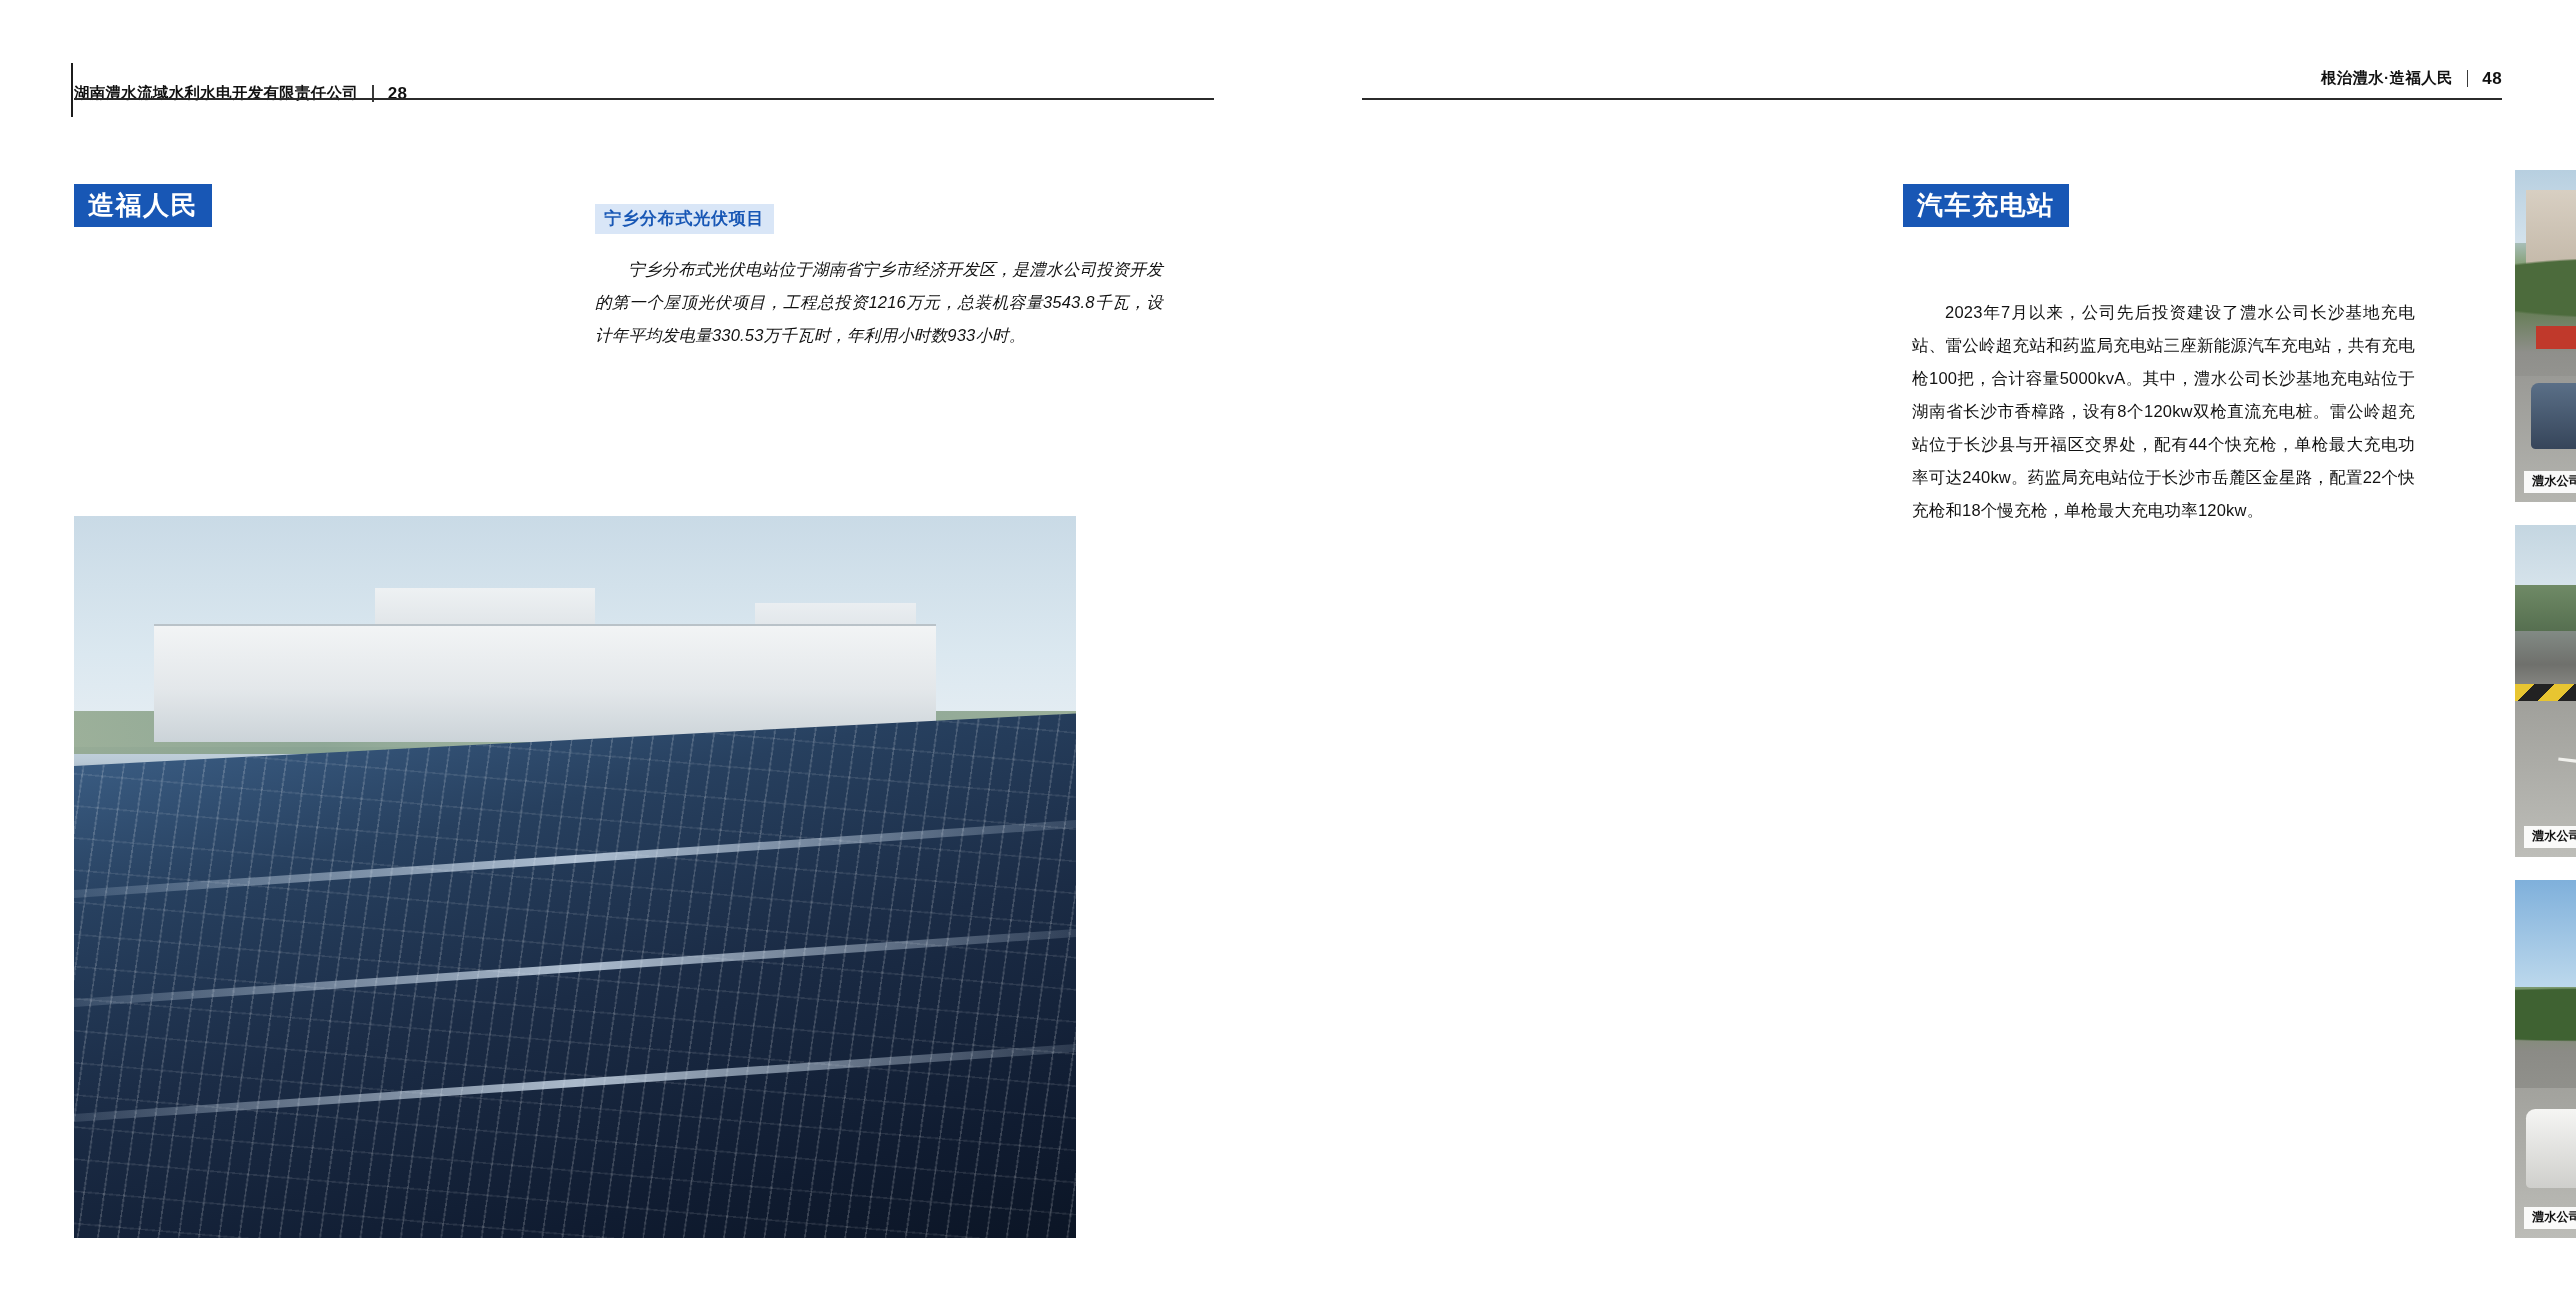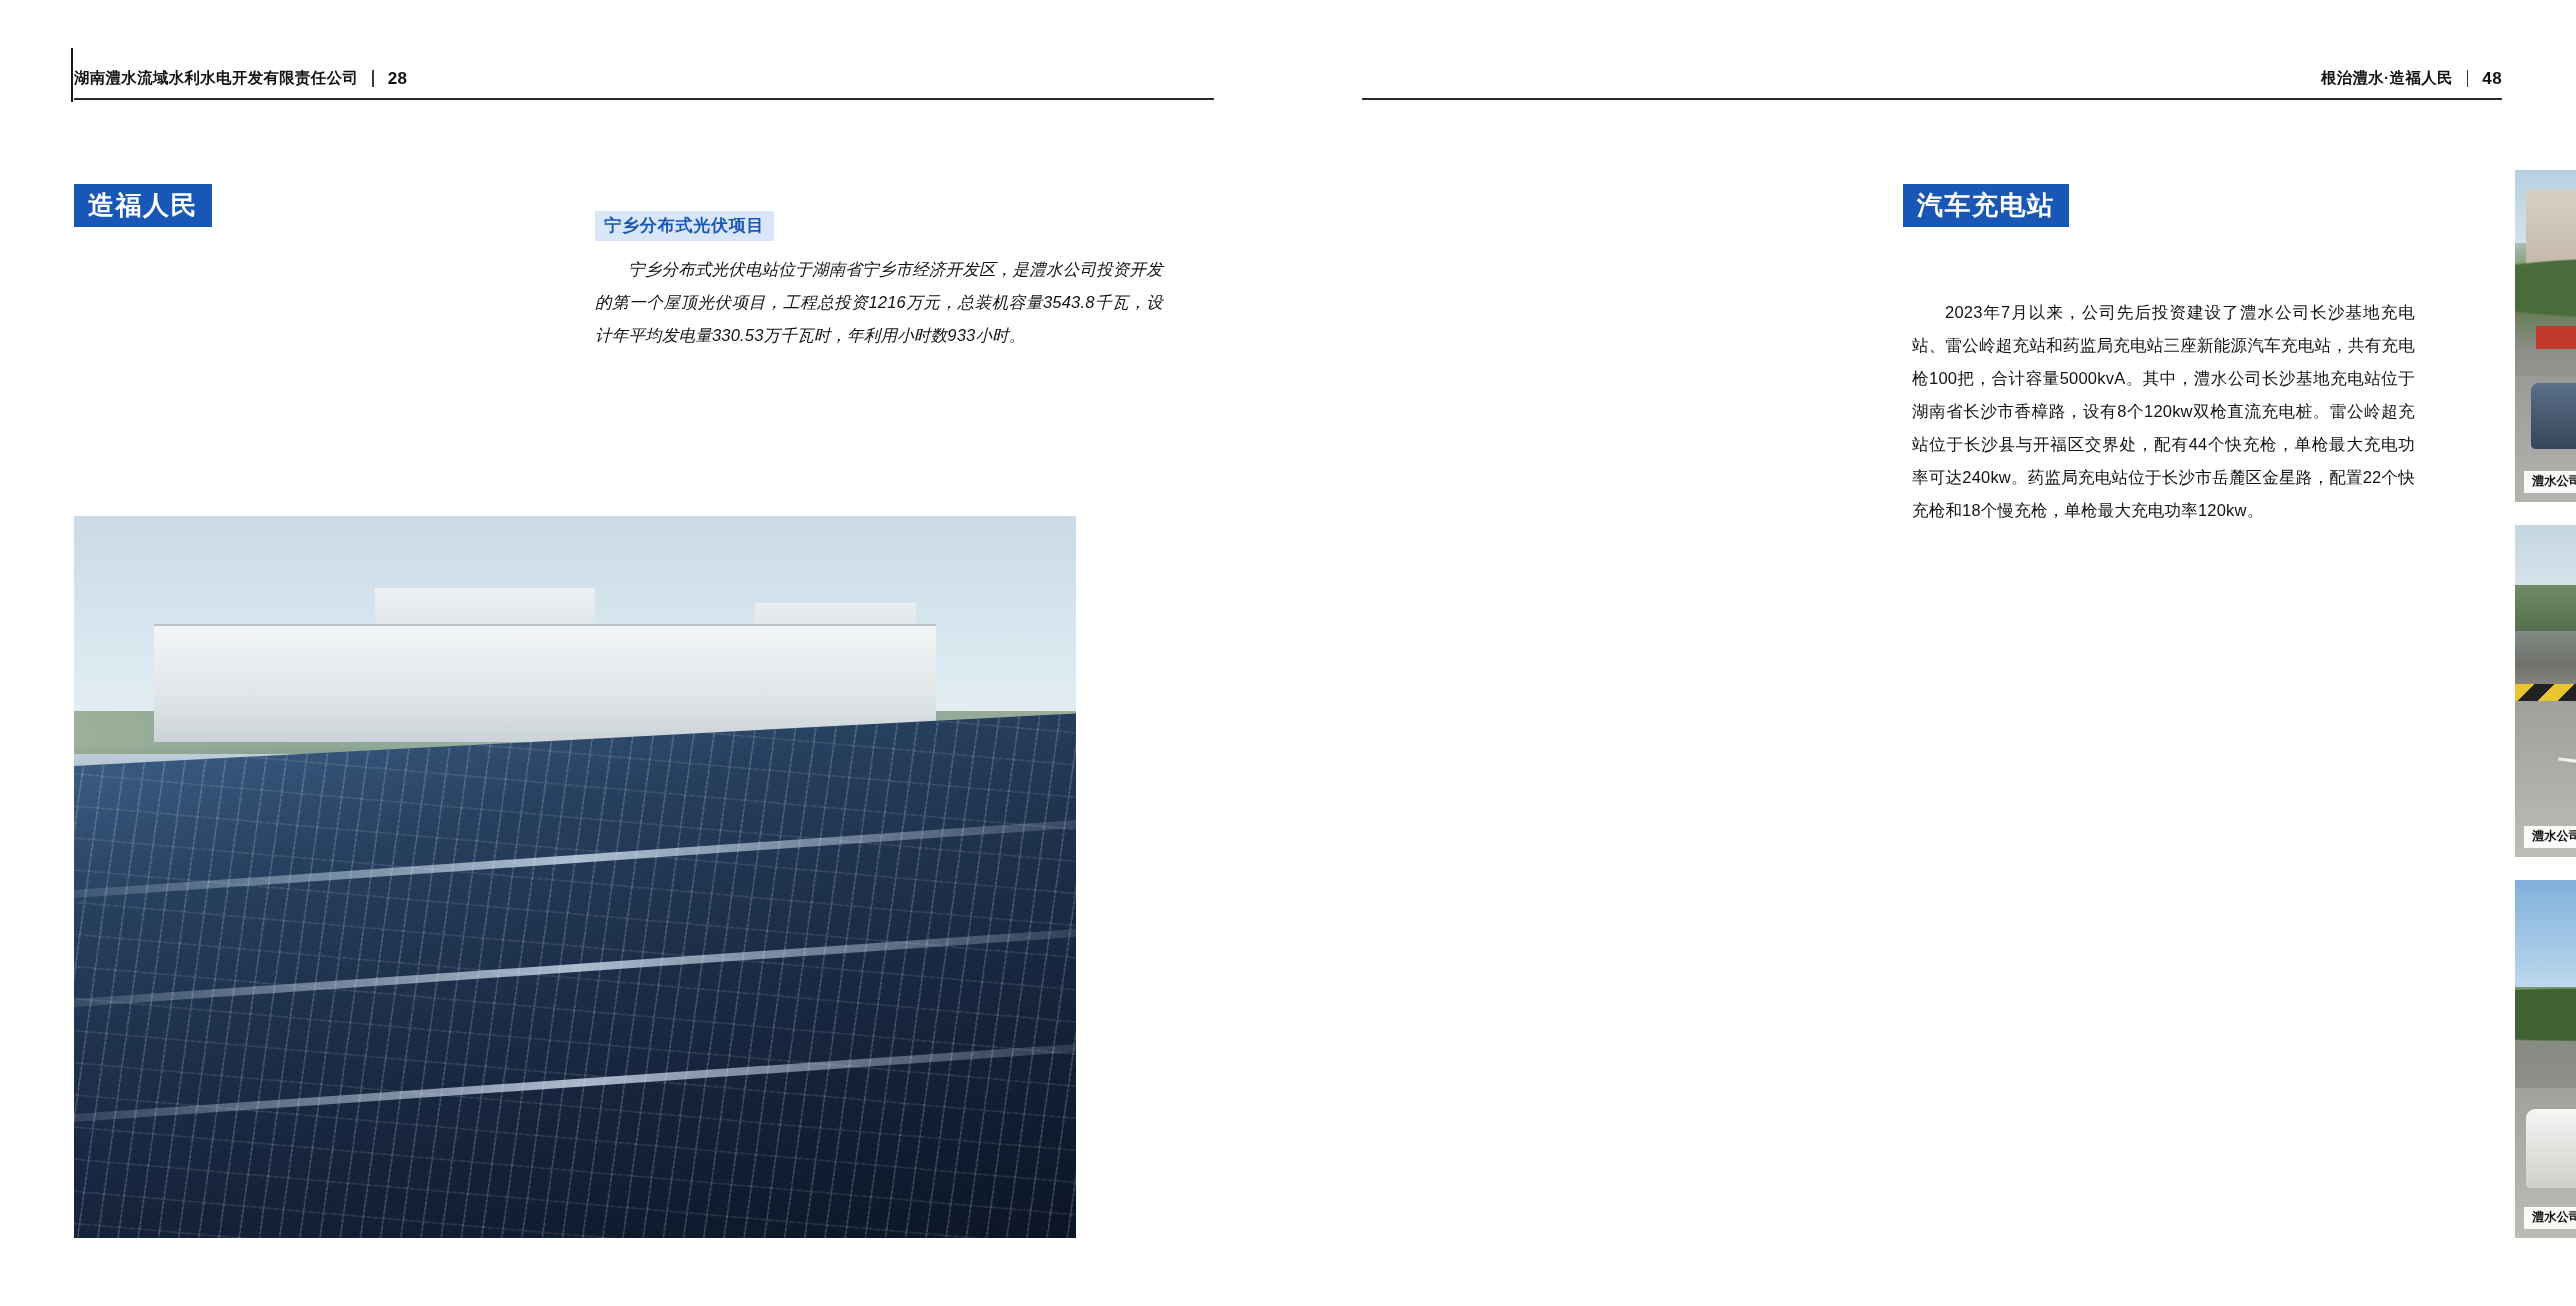--- a/index.html
+++ b/index.html
@@ -32,21 +32,21 @@
     top: 68px;
     display: flex;
     align-items: center;
     gap: 14px;
     font-size: 15.4px;
     font-weight: bold;
     letter-spacing: 0.4px;
     color: #111;
     white-space: nowrap;
   }
-  .runhead.left { left: 74px; }
+  .runhead.left { left: 74px; margin-top: 15px; }
   .runhead.right { right: 74px; }
   .runhead .bar {
     display: inline-block;
     width: 1.5px;
     height: 17px;
     background: #3a3a3a;
   }
   .runhead .pageno {
     font-size: 17px;
     font-weight: bold;
@@ -206,21 +206,21 @@
 
     <div class="runhead left">
       <span>湖南澧水流域水利水电开发有限责任公司</span>
       <span class="bar"></span>
       <span class="pageno">28</span>
     </div>
     <div class="rule left"></div>
 
     <div class="section-title" style="left:74px; top:184px;">造福人民</div>
 
-    <div class="sub-title" style="left:595px; top:211px;">宁乡分布式光伏项目</div>
+    <div class="sub-title" style="left:595px; top:204px;">宁乡分布式光伏项目</div>
 
     <div class="body-text" style="left:595px; top:253px; width:568px;font-style:italic;">宁乡分布式光伏电站位于湖南省宁乡市经济开发区，是澧水公司投资开发的第一个屋顶光伏项目，工程总投资1216万元，总装机容量3543.8千瓦，设计年平均发电量330.53万千瓦时，年利用小时数933小时。</div>
 
     <div class="photo pv-photo" style="left:74px; top:516px; width:1002px; height:722px;">
       <div class="pv-sky"></div>
       <div class="pv-building2"></div>
       <div class="pv-building3"></div>
       <div class="pv-trees"></div>
       <div class="pv-building"></div>
       <div class="pv-array"></div>

